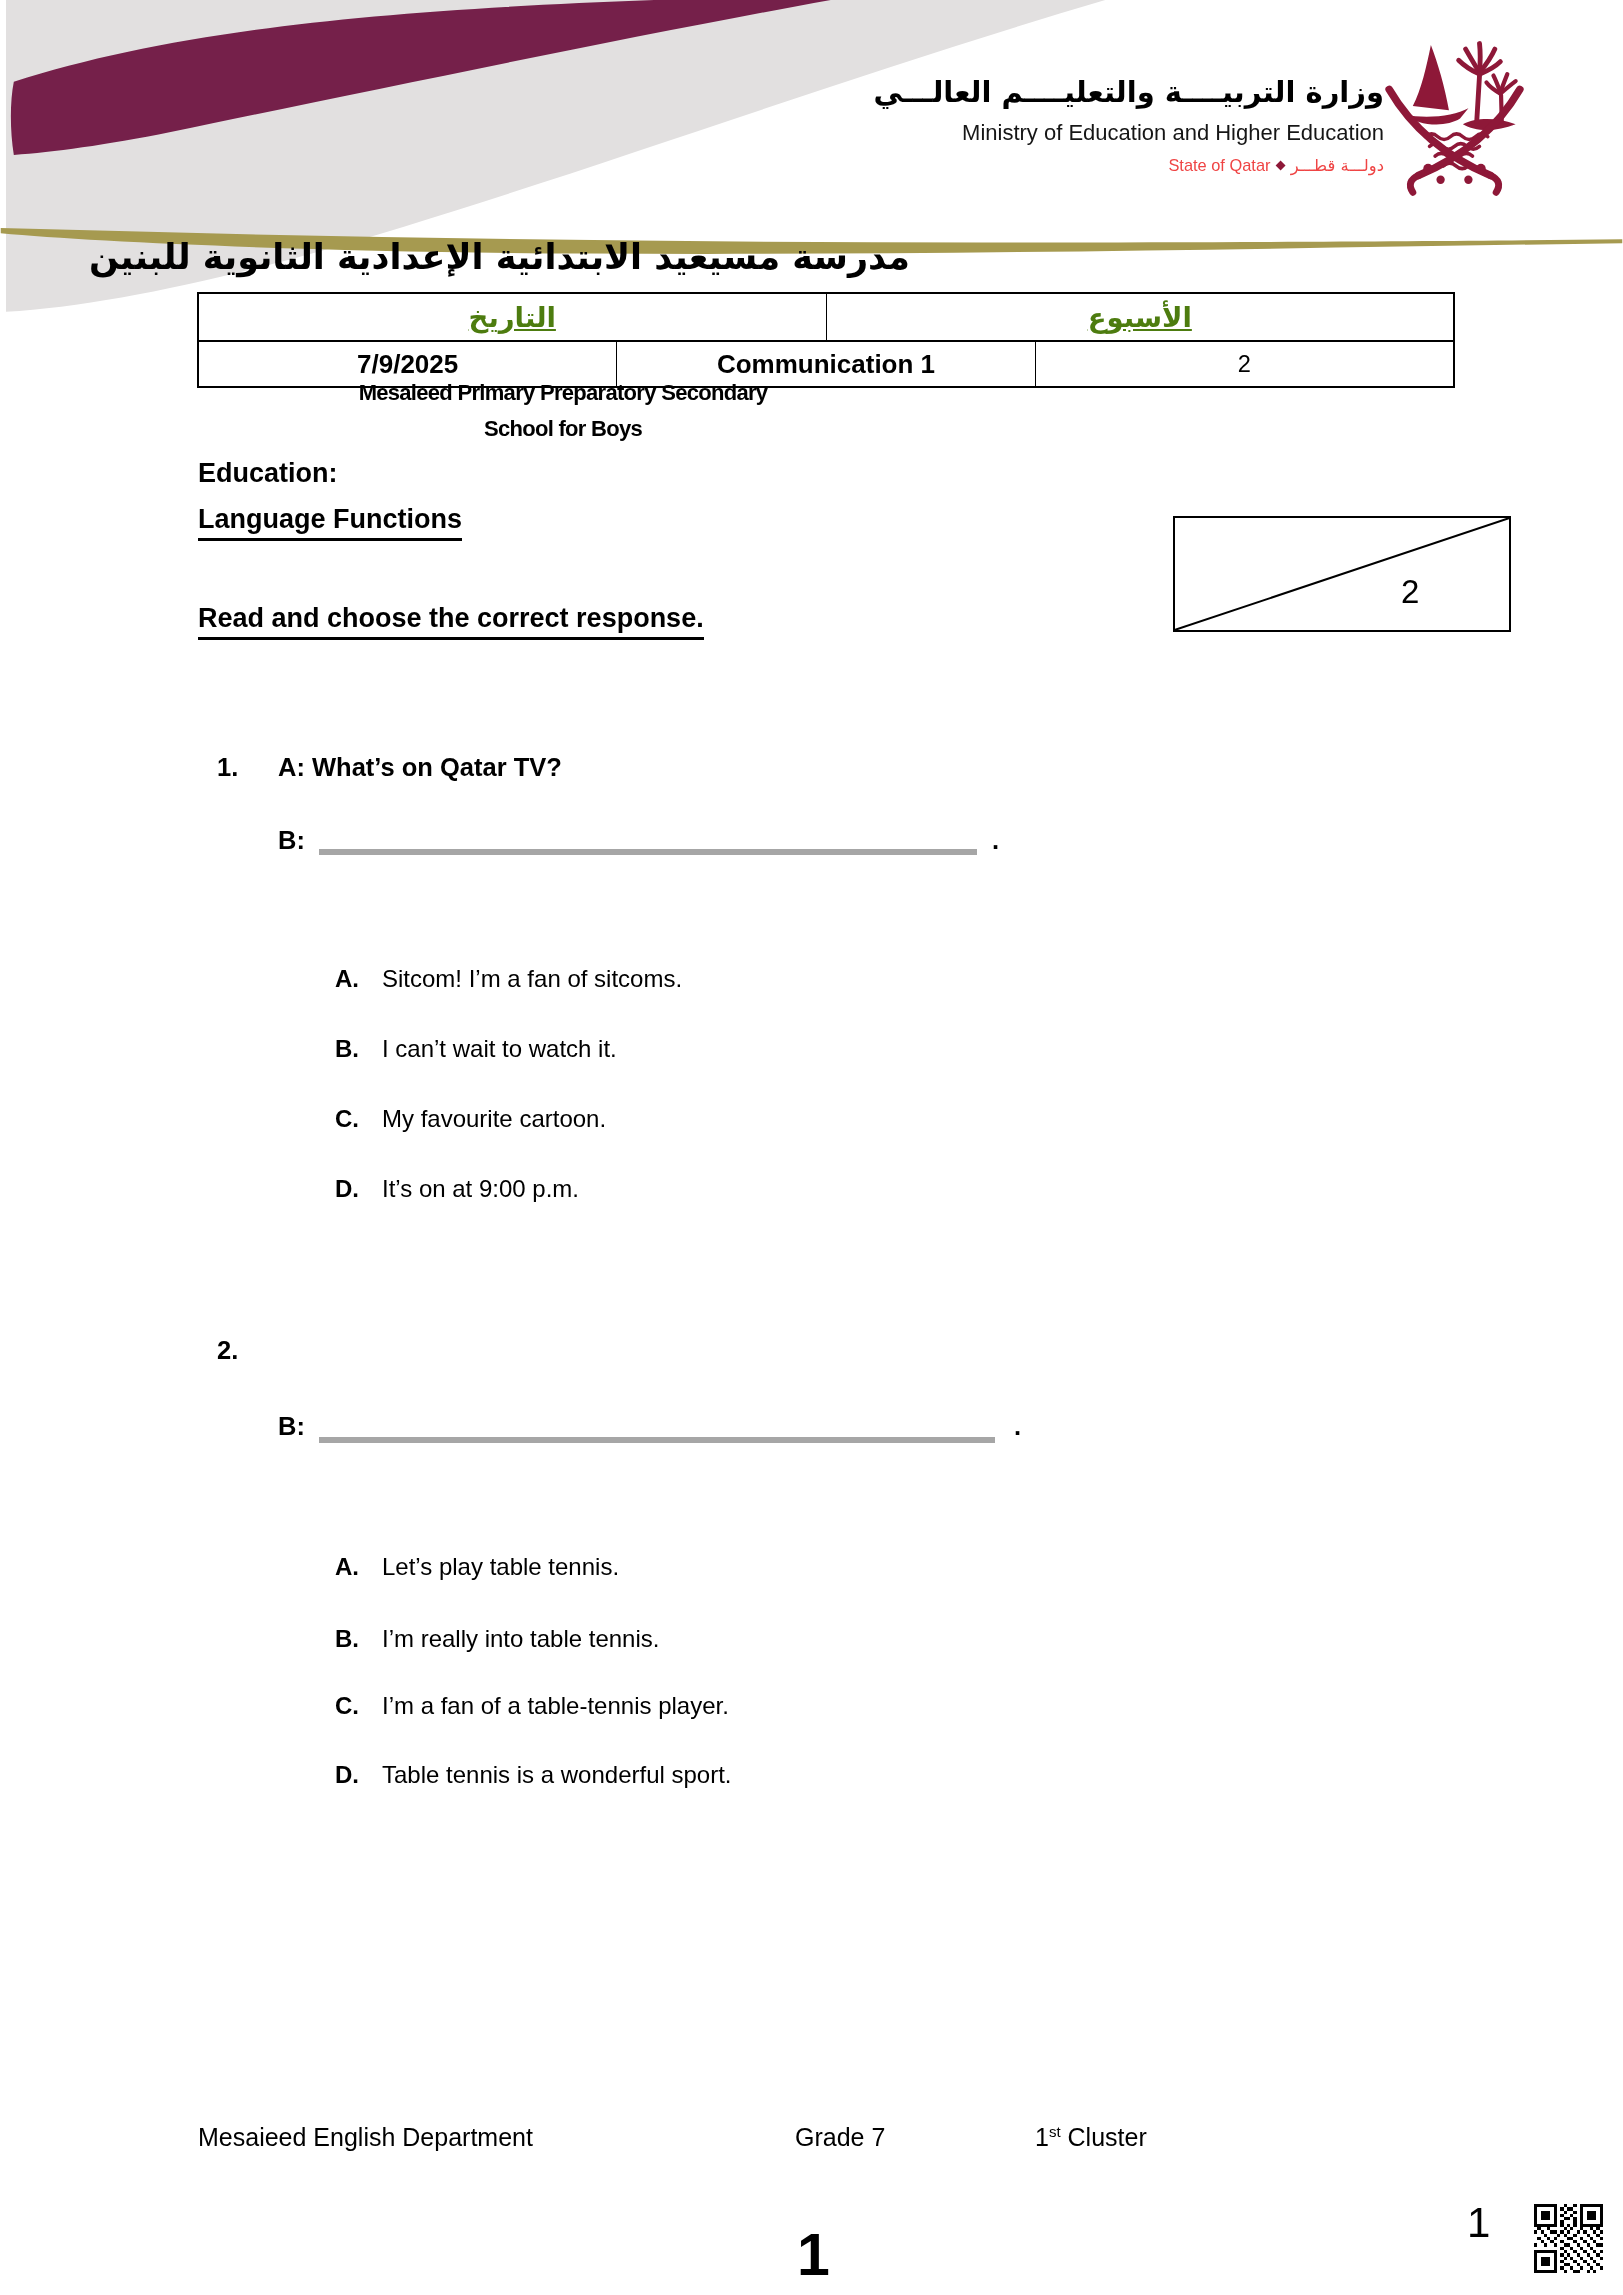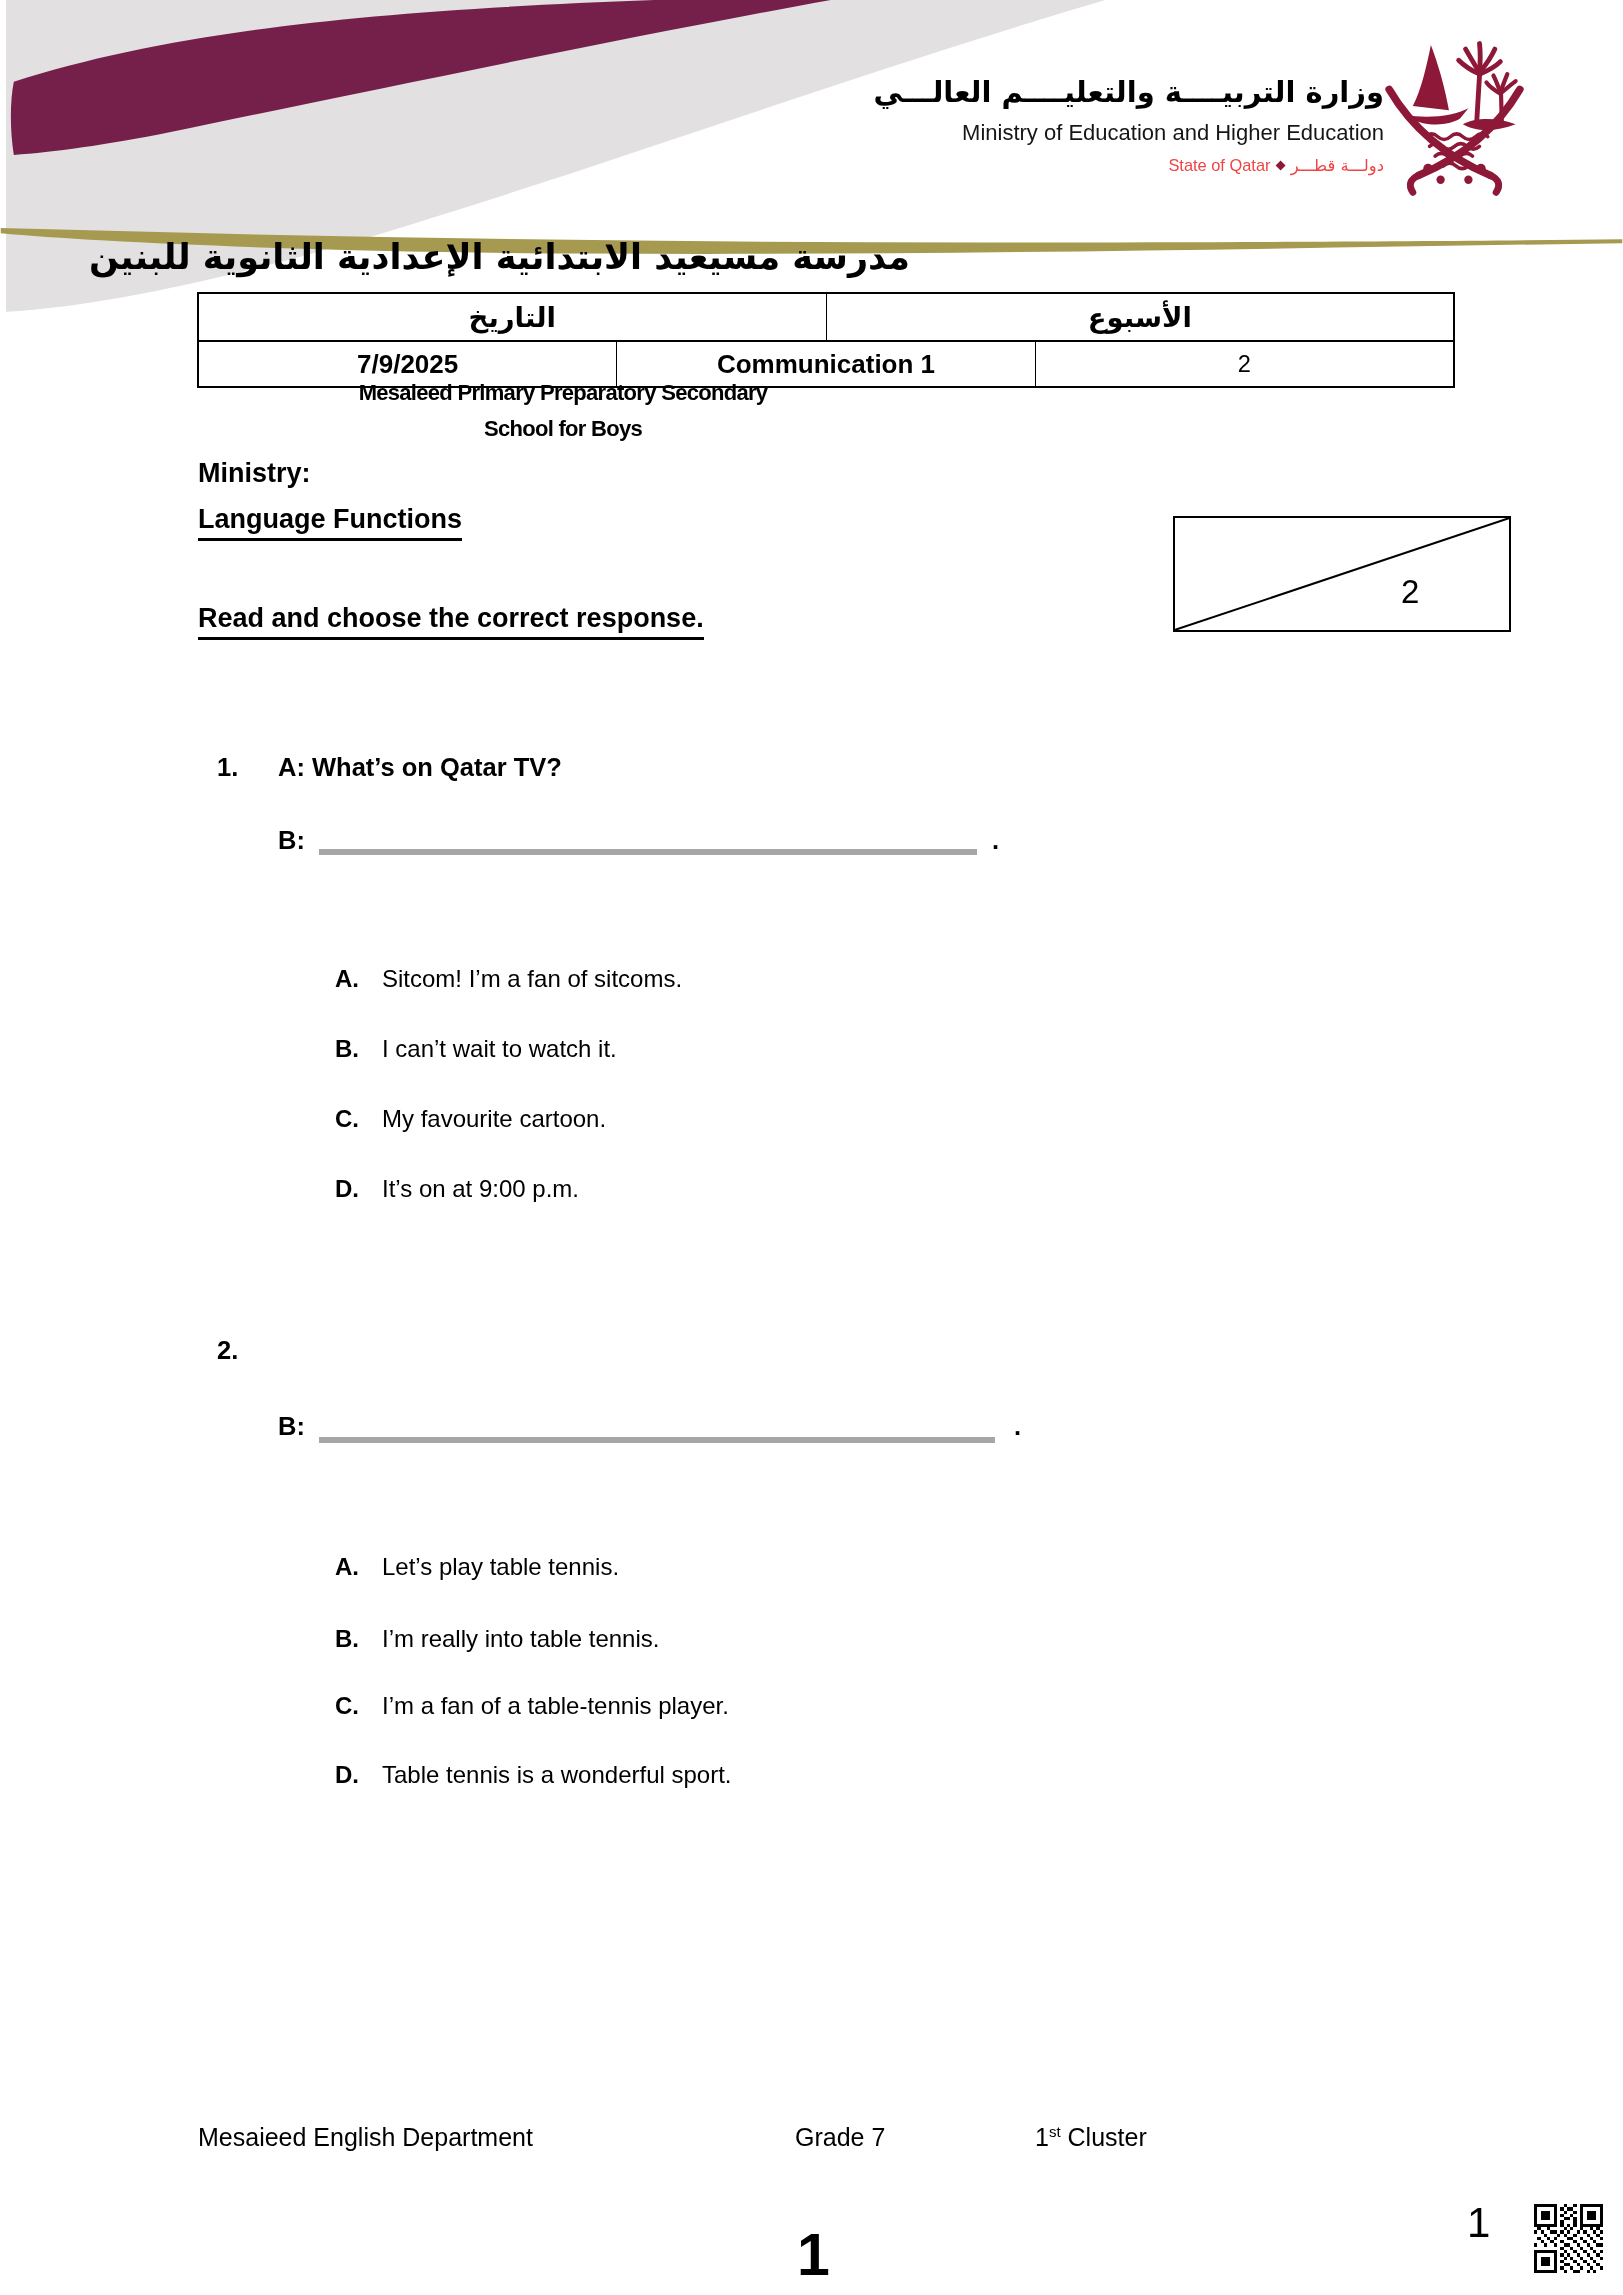--- a/index.html
+++ b/index.html
@@ -2,21 +2,21 @@
 <html style="font-size:10.5px"><head>
 <meta charset="utf-8">
 <style>
   html,body{margin:0;padding:0;background:#888;}
   .page{position:relative;width:1623px;height:2295px;background:#fff;
         font-family:"Liberation Sans",sans-serif;color:#000;overflow:hidden;}
   .abs{position:absolute;line-height:1.15;white-space:nowrap;}
   .b{font-weight:bold;}
   .u{border-bottom:3.3px solid #000;padding-bottom:3.3px;}
   .ar{font-family:"DejaVu Sans",sans-serif;direction:rtl;}
-  .red{color:#000000;}
+  .red{color:#4d7c0f;text-decoration:underline;}
   .tbl{position:absolute;left:197px;top:292px;width:1258px;border:2px solid #000;
        display:flex;flex-direction:column;box-sizing:border-box;}
   .trow{display:flex;}
   .tcell{flex:1;display:flex;align-items:center;justify-content:center;
          border-right:1.3px solid #000;box-sizing:border-box;}
   .tcell:last-child{border-right:none;}
   .thead .tcell{height:48px;border-bottom:2.6px solid #000;font-size:27.5px;font-weight:bold;}
   .tdata .tcell{height:44px;}
   .scorebox{position:absolute;left:1173px;top:516px;width:338px;height:116px;
             border:2px solid #000;box-sizing:border-box;}
@@ -91,21 +91,21 @@
       <div class="tcell ar red">التاريخ</div>
       <div class="tcell ar red">الأسبوع</div>
     </div>
     <div class="trow tdata">
       <div class="tcell b" style="font-size:26px">7/9/2025</div>
       <div class="tcell b" style="font-size:26px">Communication 1</div>
       <div class="tcell" style="font-size:23.6px">2</div>
     </div>
   </div>
 
-  <div class="abs b" style="left:198px;top:458px;font-size:27px">Ministry:</div>
+  <div class="abs b" style="left:198px;top:458px;font-size:27px">Education:</div>
   <div class="abs b u" style="left:198px;top:504px;font-size:27px">Language Functions</div>
   <div class="abs b u" style="left:198px;top:603px;font-size:27px">Read and choose the correct response.</div>
 
   <div class="scorebox">
     <svg width="334" height="112" viewBox="0 0 511 171" style="position:absolute;left:0;top:0">
       <line x1="0" y1="171" x2="511" y2="0" stroke="#000" stroke-width="3"></line>
     </svg>
     <div class="abs" style="left:226px;top:55px;font-size:33px">2</div>
   </div>
 

